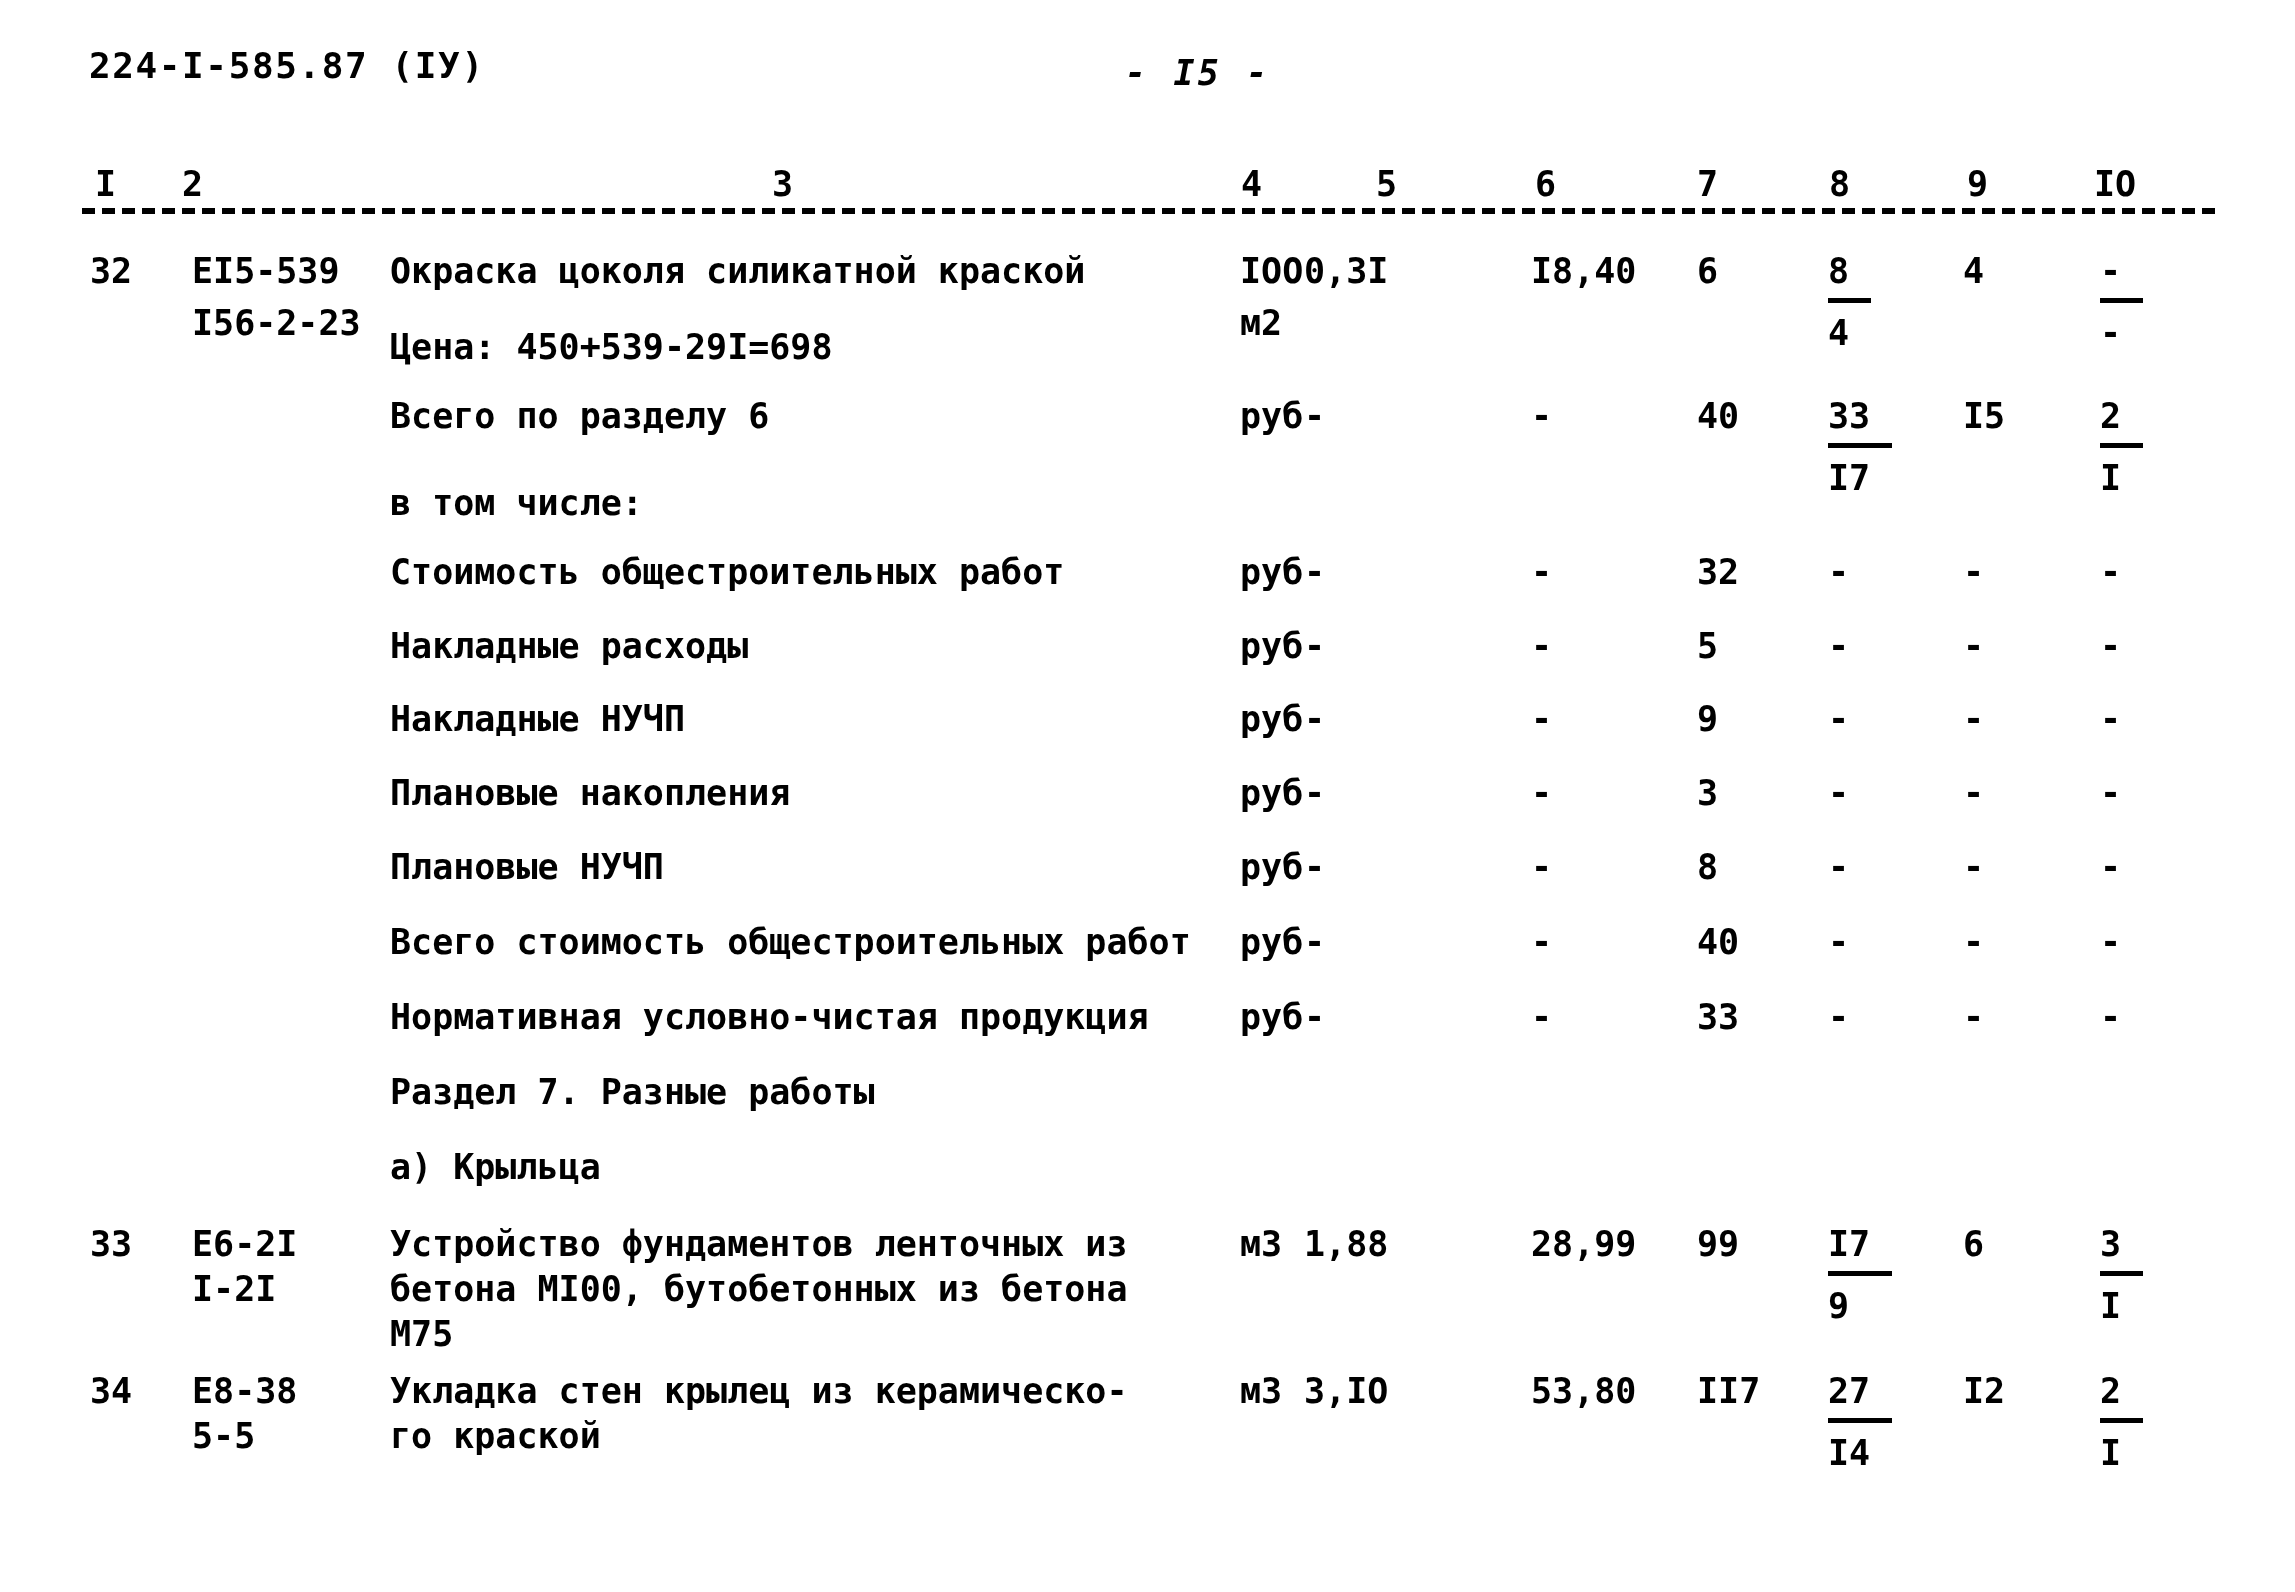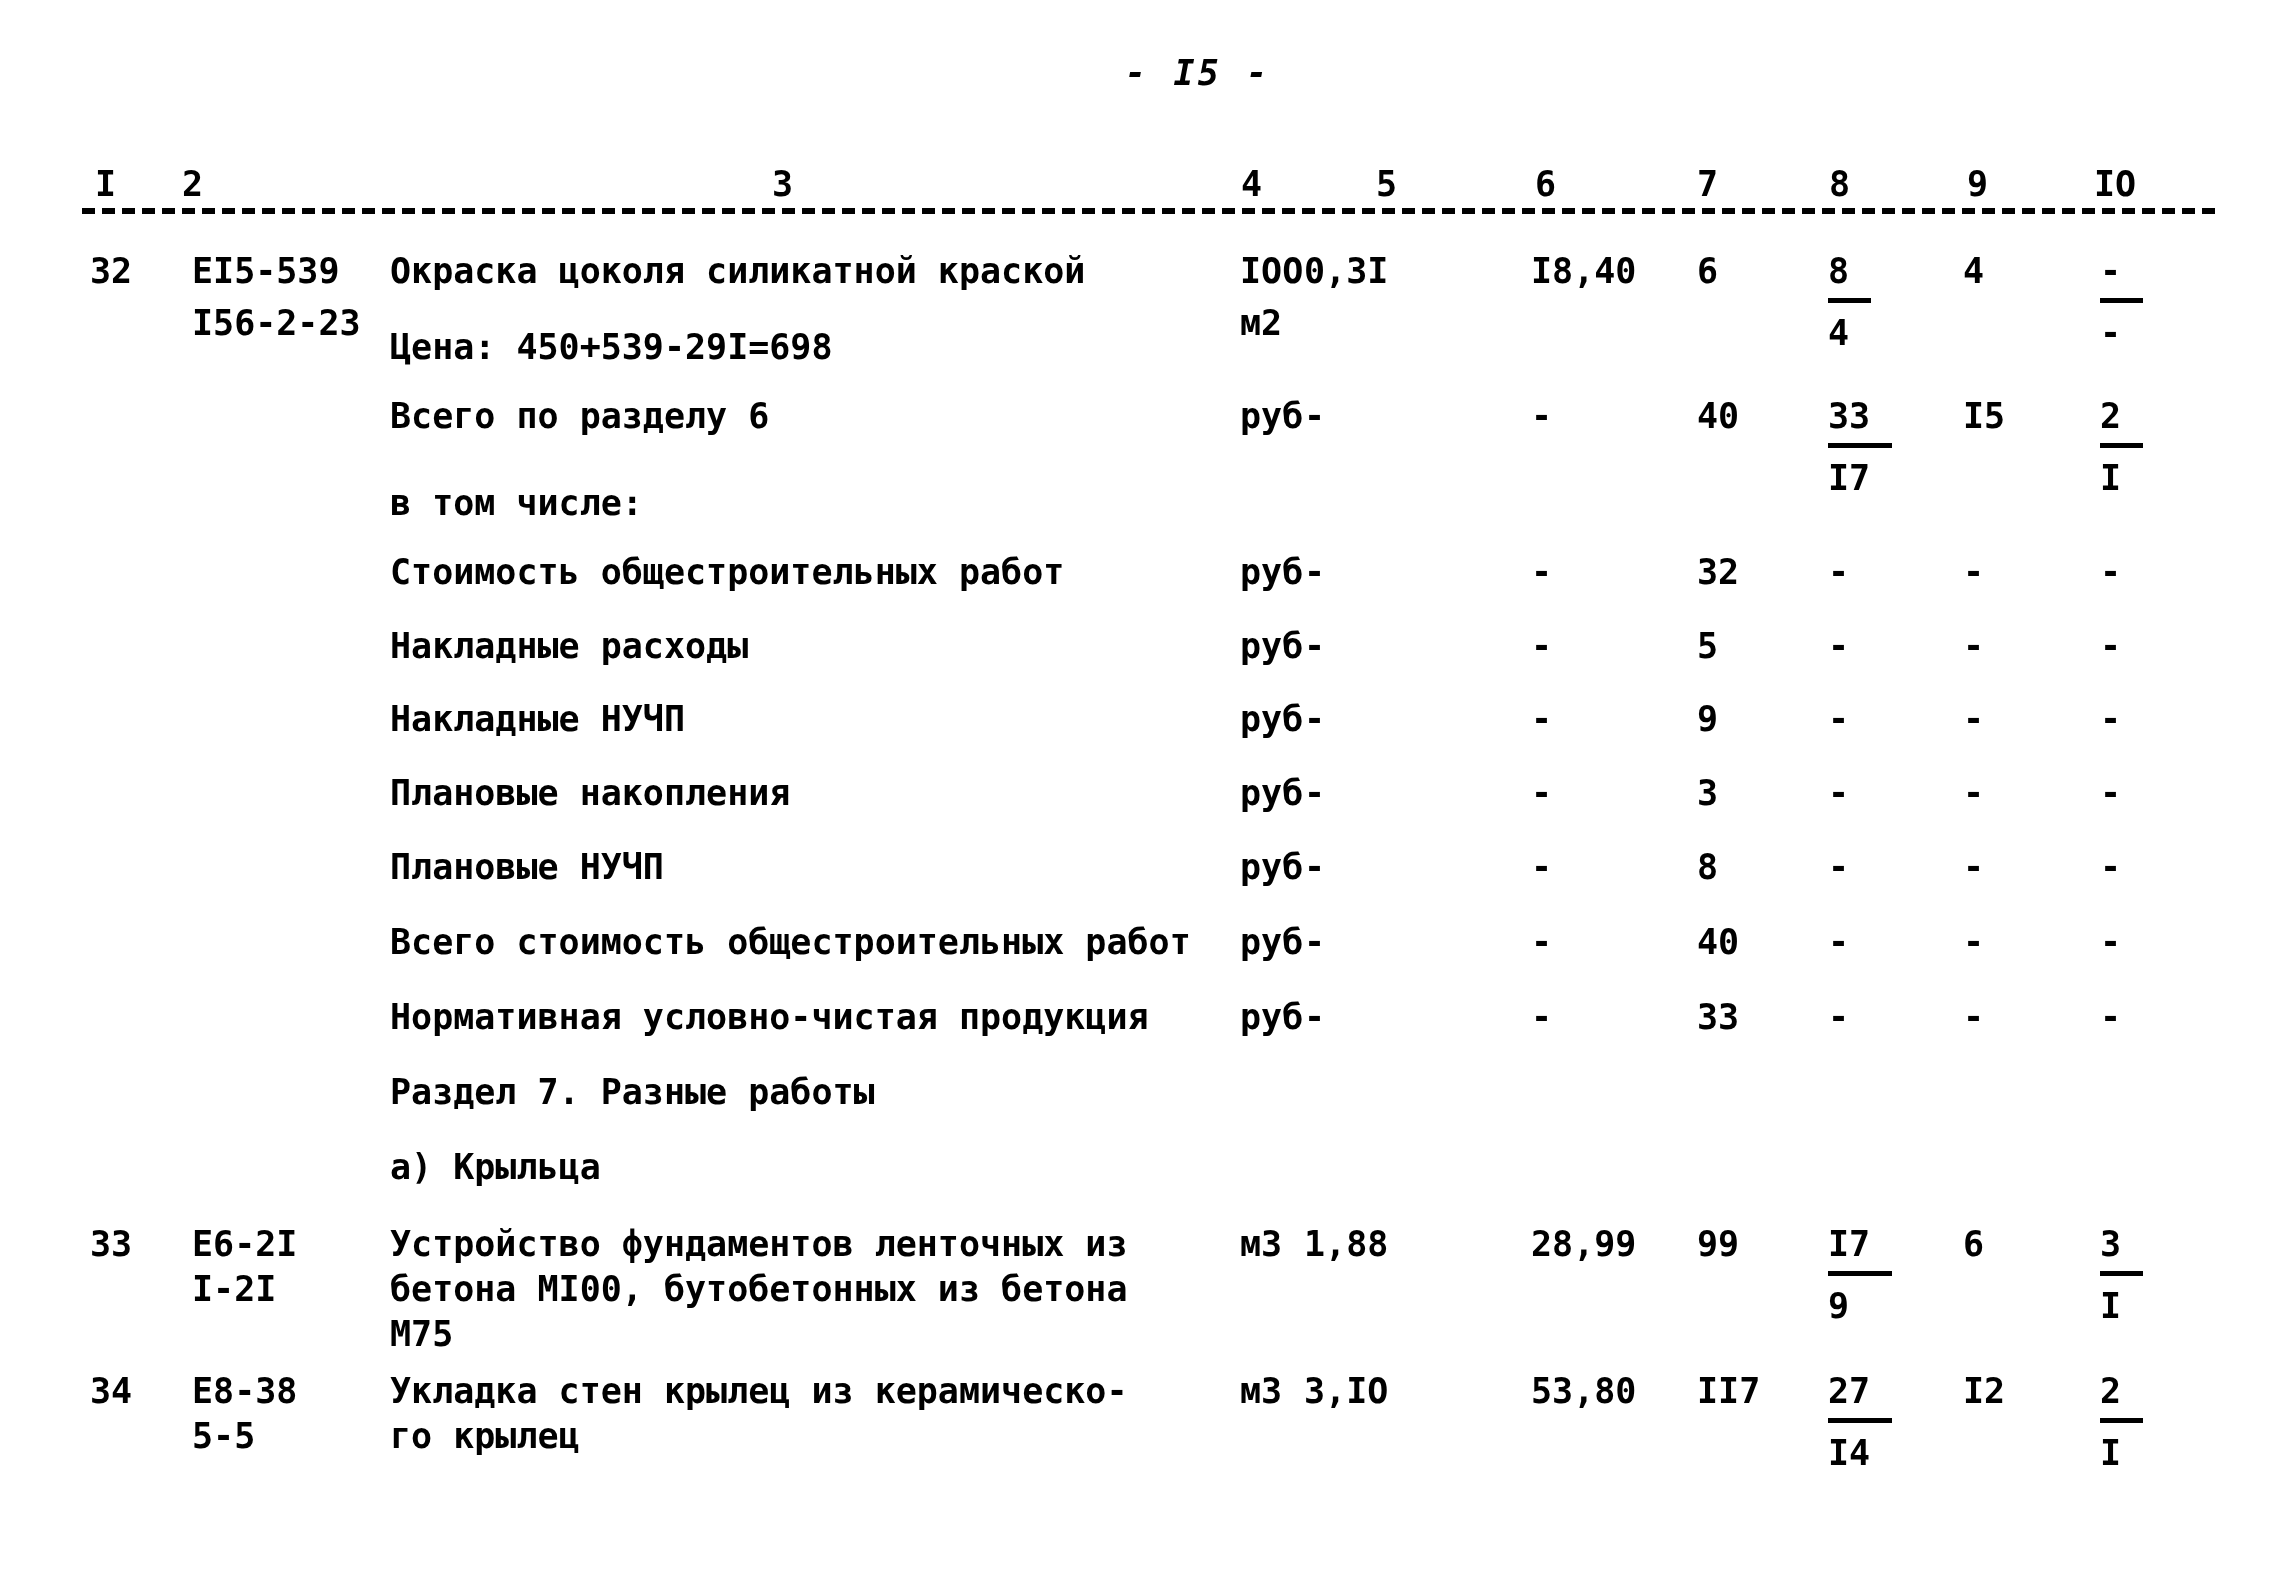--- a/index.html
+++ b/index.html
@@ -34,20 +34,21 @@
   }
   .frac{display:inline-block;text-align:left;vertical-align:top;}
   .fn{display:inline-block;border-bottom:5.6px solid #000;padding:0 22px 4.8px 0;min-width:20.6px;}
   .fd{display:block;margin-top:9.5px;}
 </style>
 </head>
 <body>
 
 <div class="sheet">
 
+  <div class="abs doc-number">224-I-585.87 (IУ)</div>
   <div class="abs page-number">- I5 -</div>
 
   <div class="row" style="top:163px">
     <div class="cell h1">I</div>
     <div class="cell h2">2</div>
     <div class="cell h3">3</div>
     <div class="cell h4">4</div>
     <div class="cell h5">5</div>
     <div class="cell h6">6</div>
     <div class="cell h7">7</div>
@@ -199,21 +200,21 @@
     <div class="cell c10">
       <span class="frac"><span class="fn">3</span><span class="fd">I</span></span>
     </div>
   </div>
 
   <div class="row" style="top:1370px">
     <div class="cell c1">34</div>
     <div class="cell c2">Е8-38</div>
     <div class="cell c2 d2">5-5</div>
     <div class="cell c3">Укладка стен крылец из керамическо-</div>
-    <div class="cell c3 d2">го крылец</div>
+    <div class="cell c3 d2">го краской</div>
     <div class="cell c4">м3</div>
     <div class="cell c5">3,IO</div>
     <div class="cell c6">53,80</div>
     <div class="cell c7">II7</div>
     <div class="cell c8">
       <span class="frac"><span class="fn">27</span><span class="fd">I4</span></span>
     </div>
     <div class="cell c9">I2</div>
     <div class="cell c10">
       <span class="frac"><span class="fn">2</span><span class="fd">I</span></span>

